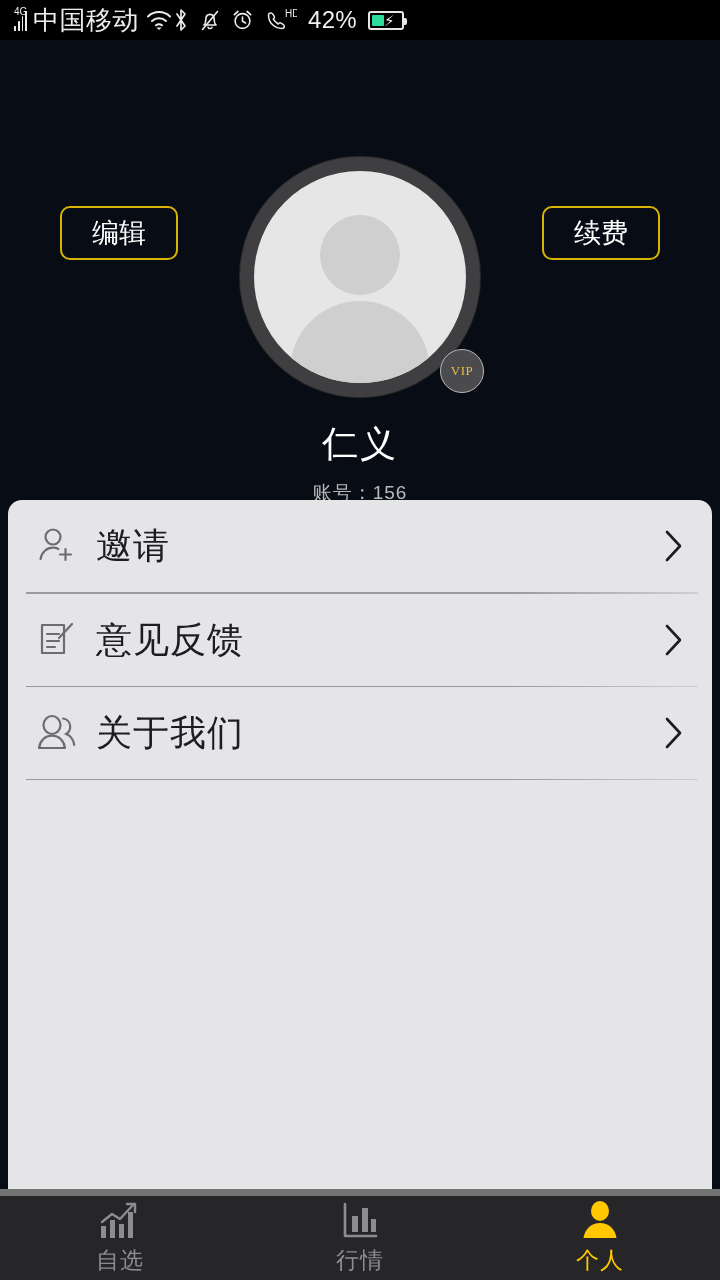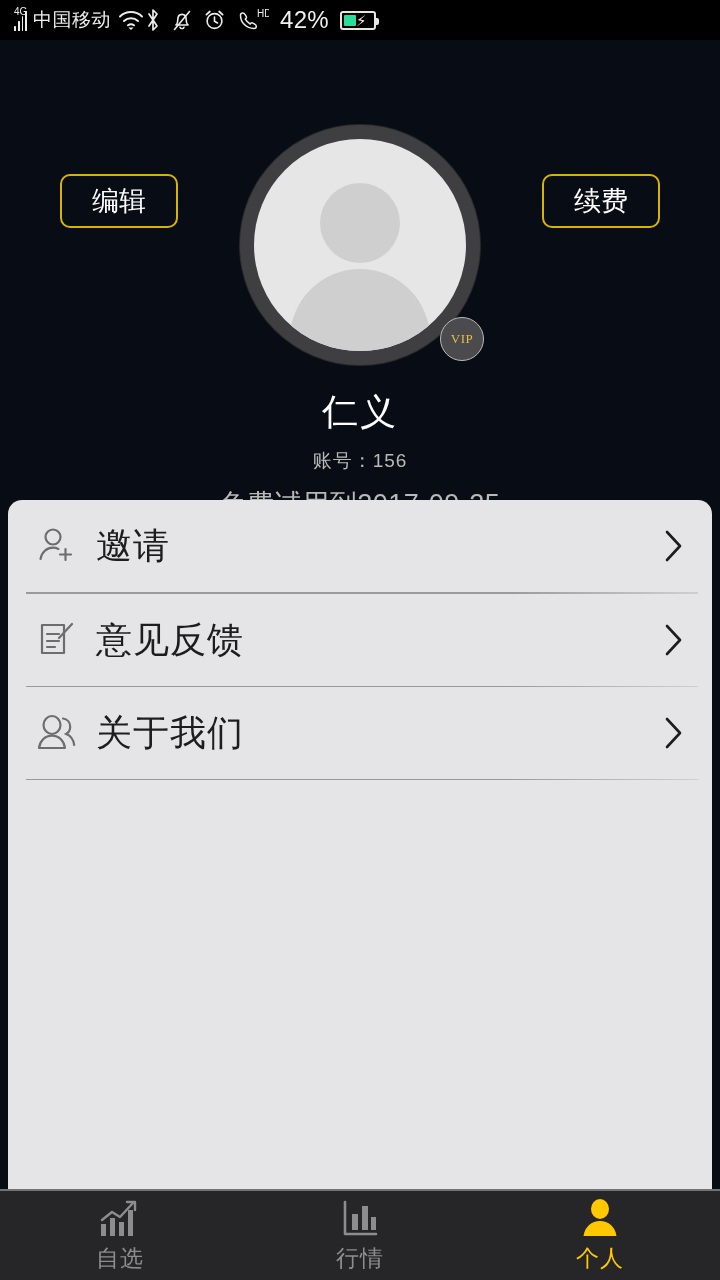--- a/index.html
+++ b/index.html
@@ -6,35 +6,35 @@
   html, body {
     width: 720px; height: 1280px;
     background: #000;
     font-family: "Liberation Sans", "DejaVu Sans", sans-serif;
     overflow: hidden;
   }
   #app {
     position: relative;
     width: 720px; height: 1280px;
     background: #080c14;
-    display: flex; flex-direction: column;
+    display: flex; flex-direction: column; gap: 32px;
   }
 
   
   .statusbar {
     height: 40px; flex: none;
     background: #000;
     display: flex; align-items: center;
     padding: 0 14px;
     color: #e8e8e8;
   }
   .sb-left { display: flex; align-items: center; gap: 6px; }
   .sb-center { flex: 1; display: flex; justify-content: center; }
   .sb-right { display: flex; align-items: center; gap: 11px; }
-  .sb-carrier { font-size: 19px; letter-spacing: .5px; color: #ededed; }
+  .sb-carrier { font-size: 26px; letter-spacing: .5px; color: #ededed; }
   .sb-clock { font-size: 23px; color: #f2f2f2; letter-spacing: .5px; }
   .sb-pct { font-size: 24px; color: #f0f0f0; letter-spacing: .3px; }
   .net-g { position: relative; width: 13px; height: 22px; }
   .net-g sup {
     position: absolute; top: -2px; left: 0;
     font-size: 10px; color: #ededed; line-height: 1;
   }
   .bars { display: flex; align-items: flex-end; gap: 2px; height: 22px; }
   .bars i { display: block; width: 3px; background: #ededed; border-radius: .5px; }
   .bars i:nth-child(1){ height: 5px; }
@@ -151,21 +151,21 @@
     flex: none; width: 24px; height: 40px;
     display: flex; align-items: center; justify-content: center;
   }
 
   
   .tabbar {
     position: absolute; left: 0; right: 0; bottom: 0;
     height: 91px;
     background: #262629;
     display: flex;
-    border-top: 2px solid #737373;
+    border-top: 7px solid #737373;
   }
   .tab {
     flex: 1; display: flex; flex-direction: column;
     align-items: center; justify-content: center; gap: 5px;
     cursor: pointer;
   }
   .tab .t-icon { height: 40px; display: flex; align-items: flex-end; }
   .tab .t-label { font-size: 23px; color: #8d8d90; letter-spacing: 1px; }
   .tab.active .t-label { color: #ffc800; }
 </style>

